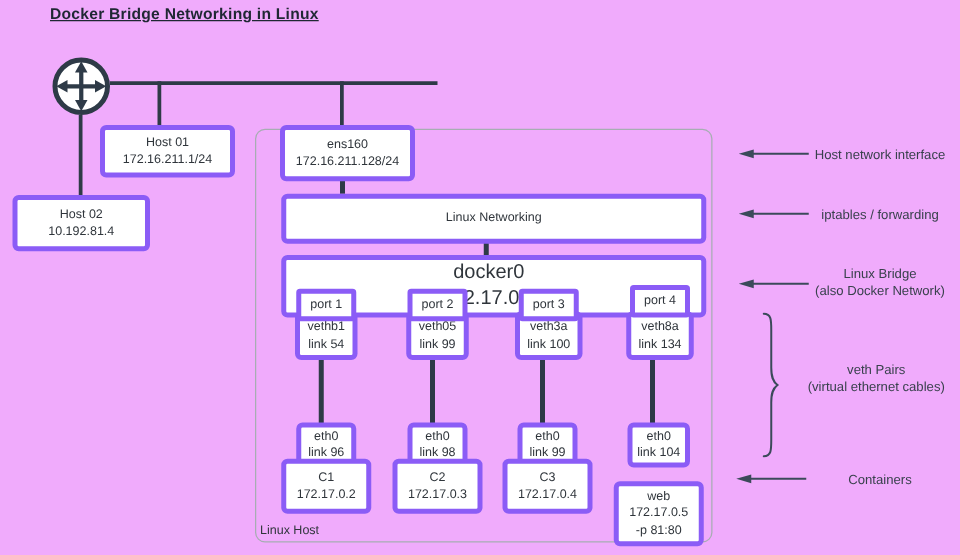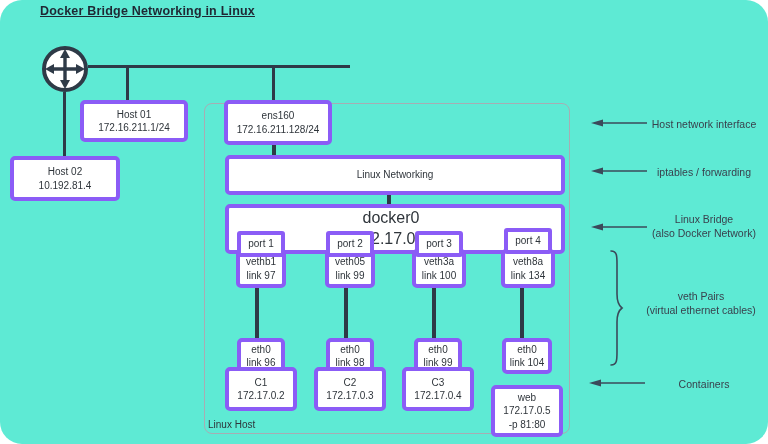--- a/index.html
+++ b/index.html
@@ -1,18 +1,18 @@
 <!DOCTYPE html>
 <html><head>
 <meta charset="utf-8">
 <style>
   html,body{margin:0;padding:0;background:#fff;}
   .canvas{
-    position:relative; width:768px; height:444px; background:#5eead4;
-    font-family:"Liberation Sans", sans-serif; overflow:hidden;border-radius:22px;
+    position:relative; width:768px; height:444px; background:#f0abfc;
+    font-family:"Liberation Sans", sans-serif; overflow:hidden;
   }
   .title{
     position:absolute; left:40px; top:4px;
     font-size:12.5px; font-weight:bold; text-decoration:underline;
     color:#1f2733; letter-spacing:.2px;
   }
   .line{ position:absolute; background:#2e3a47; z-index:2; }
   .node{
     position:absolute; background:#fff; border:4px solid #8b5cf6; border-radius:5px;
     display:flex; flex-direction:column; align-items:center; justify-content:center;
@@ -95,21 +95,21 @@
   </div>
   <div class="node port" style="left:415px;top:231px;width:40px;height:18px;">
     <span>port 3</span>
   </div>
   <div class="node port" style="left:504px;top:228px;width:40px;height:18px;">
     <span>port 4</span>
   </div>
 
   <div class="node" style="left:236px;top:249px;width:42px;height:31px;">
     <span>vethb1</span>
-    <span>link 97</span>
+    <span>link 54</span>
   </div>
   <div class="node" style="left:325px;top:249px;width:42px;height:31px;">
     <span>veth05</span>
     <span>link 99</span>
   </div>
   <div class="node" style="left:412px;top:249px;width:46px;height:31px;">
     <span>veth3a</span>
     <span>link 100</span>
   </div>
   <div class="node" style="left:501px;top:249px;width:46px;height:31px;">

